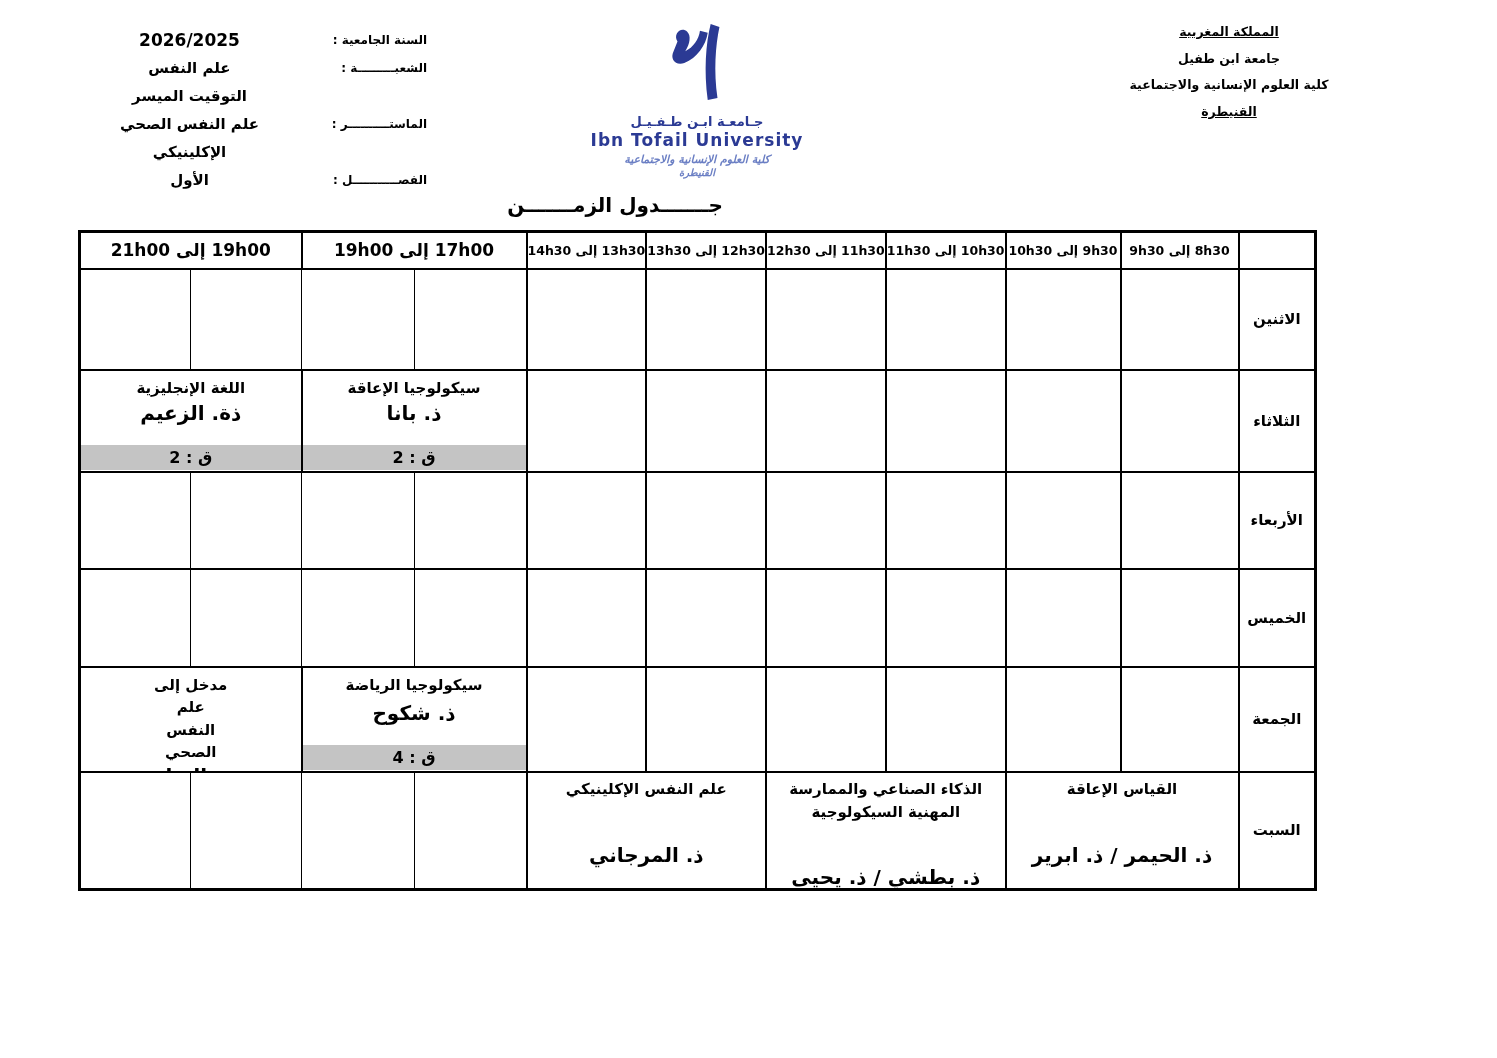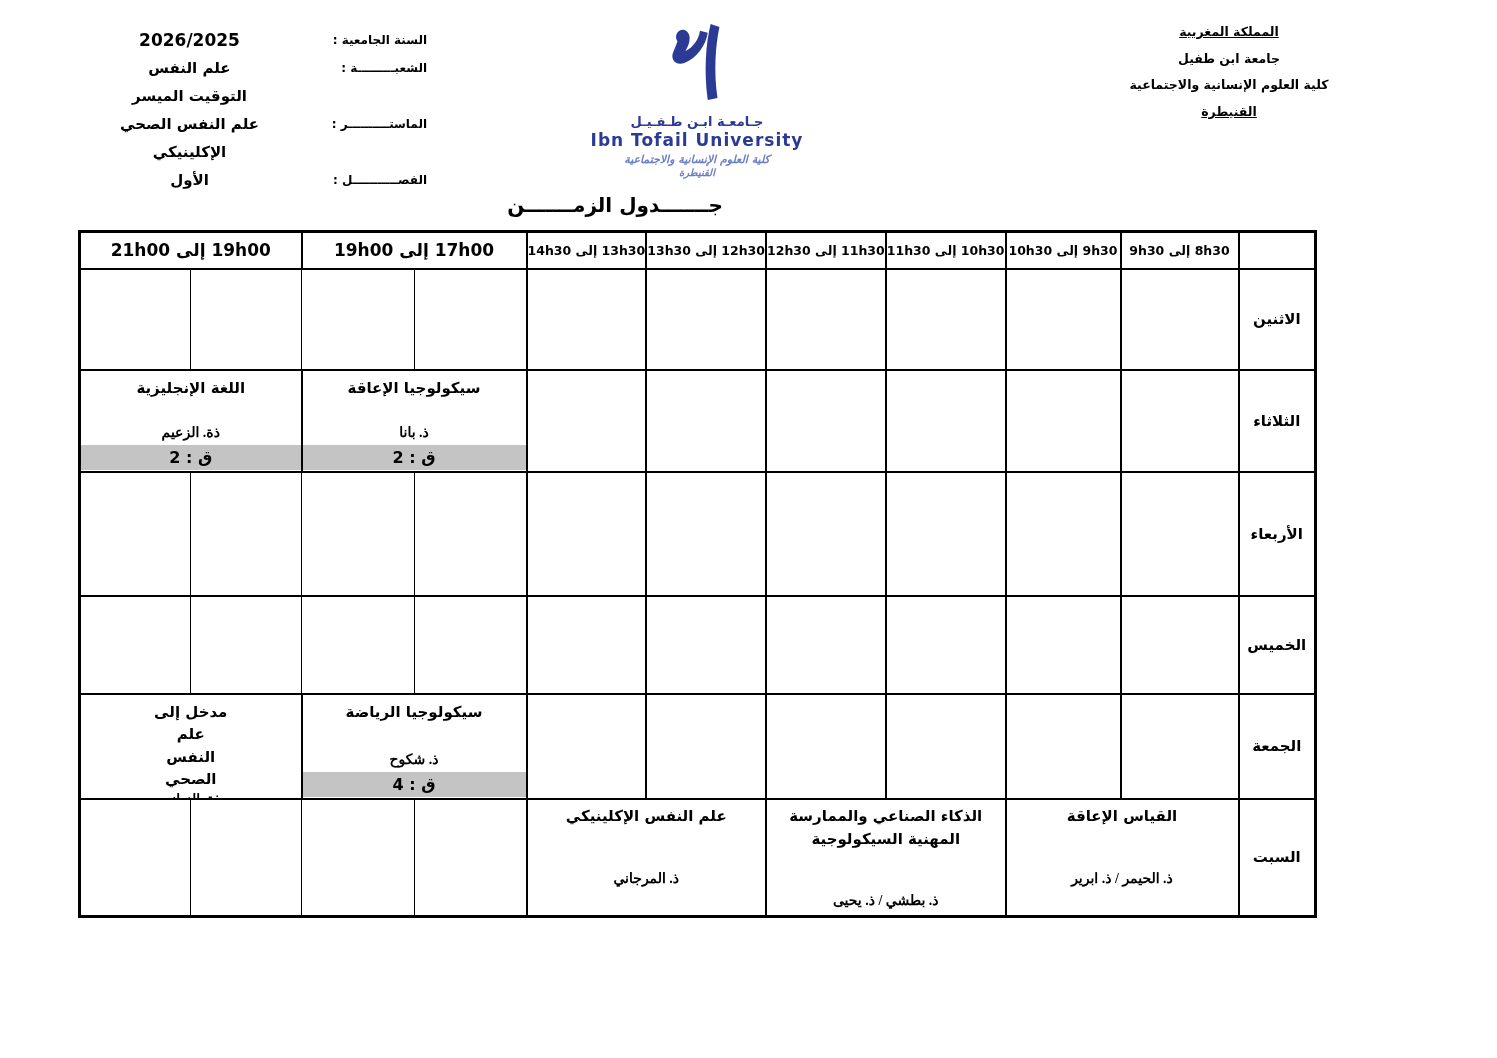--- a/index.html
+++ b/index.html
@@ -36,21 +36,21 @@
   table.tt td.sub{border-left-width:1px;border-right-width:1px;}
   td.th{font-size:12.5px;height:33px;white-space:nowrap;}
   td.th-evening{font-size:17px;}
   td.day{font-size:15px;}
   .box{display:flex;flex-direction:column;text-align:center;}
   .box-tue{height:98px;}
   .box-fri{height:101px;}
   .box-sat{height:114px;gap:42px;}
   .c-title{padding:5px 8px 0;font-size:15px;line-height:1.5;}
   .c-title.narrow{padding:5px 72px 0;}
-  .c-teacher{margin-top:auto;font-size:14px;padding-bottom:4px;font-family:Liberation Serif, serif;}
+  .c-teacher{margin-top:auto;font-size:20px;padding-bottom:20px;}
   .c-room{flex:none;height:25px;background:var(--band,#c4c4c4);font-size:16px;line-height:25px;}
 </style>
 </head>
 <body>
 
 <div class="kingdom">
   <div class="kline u">المملكة المغربية</div>
   <div class="kline">جامعة ابن طفيل</div>
   <div class="kline">كلية العلوم الإنسانية والاجتماعية</div>
   <div class="kline u">القنيطرة</div>
@@ -148,21 +148,21 @@
     </td>
     <td colspan="2">
       <div class="box box-tue">
         <div class="c-title">اللغة الإنجليزية</div>
         <div class="c-teacher">ذة. الزعيم</div>
         <div class="c-room">ق : 2</div>
       </div>
     </td>
   </tr>
 
-  <tr style="height:124px">
+  <tr style="height:97px">
     <td class="day">الأربعاء</td>
     <td class="e"></td>
     <td class="e"></td>
     <td class="e"></td>
     <td class="e"></td>
     <td class="e"></td>
     <td class="e"></td>
     <td class="e sub"></td>
     <td class="e sub"></td>
     <td class="e sub"></td>

